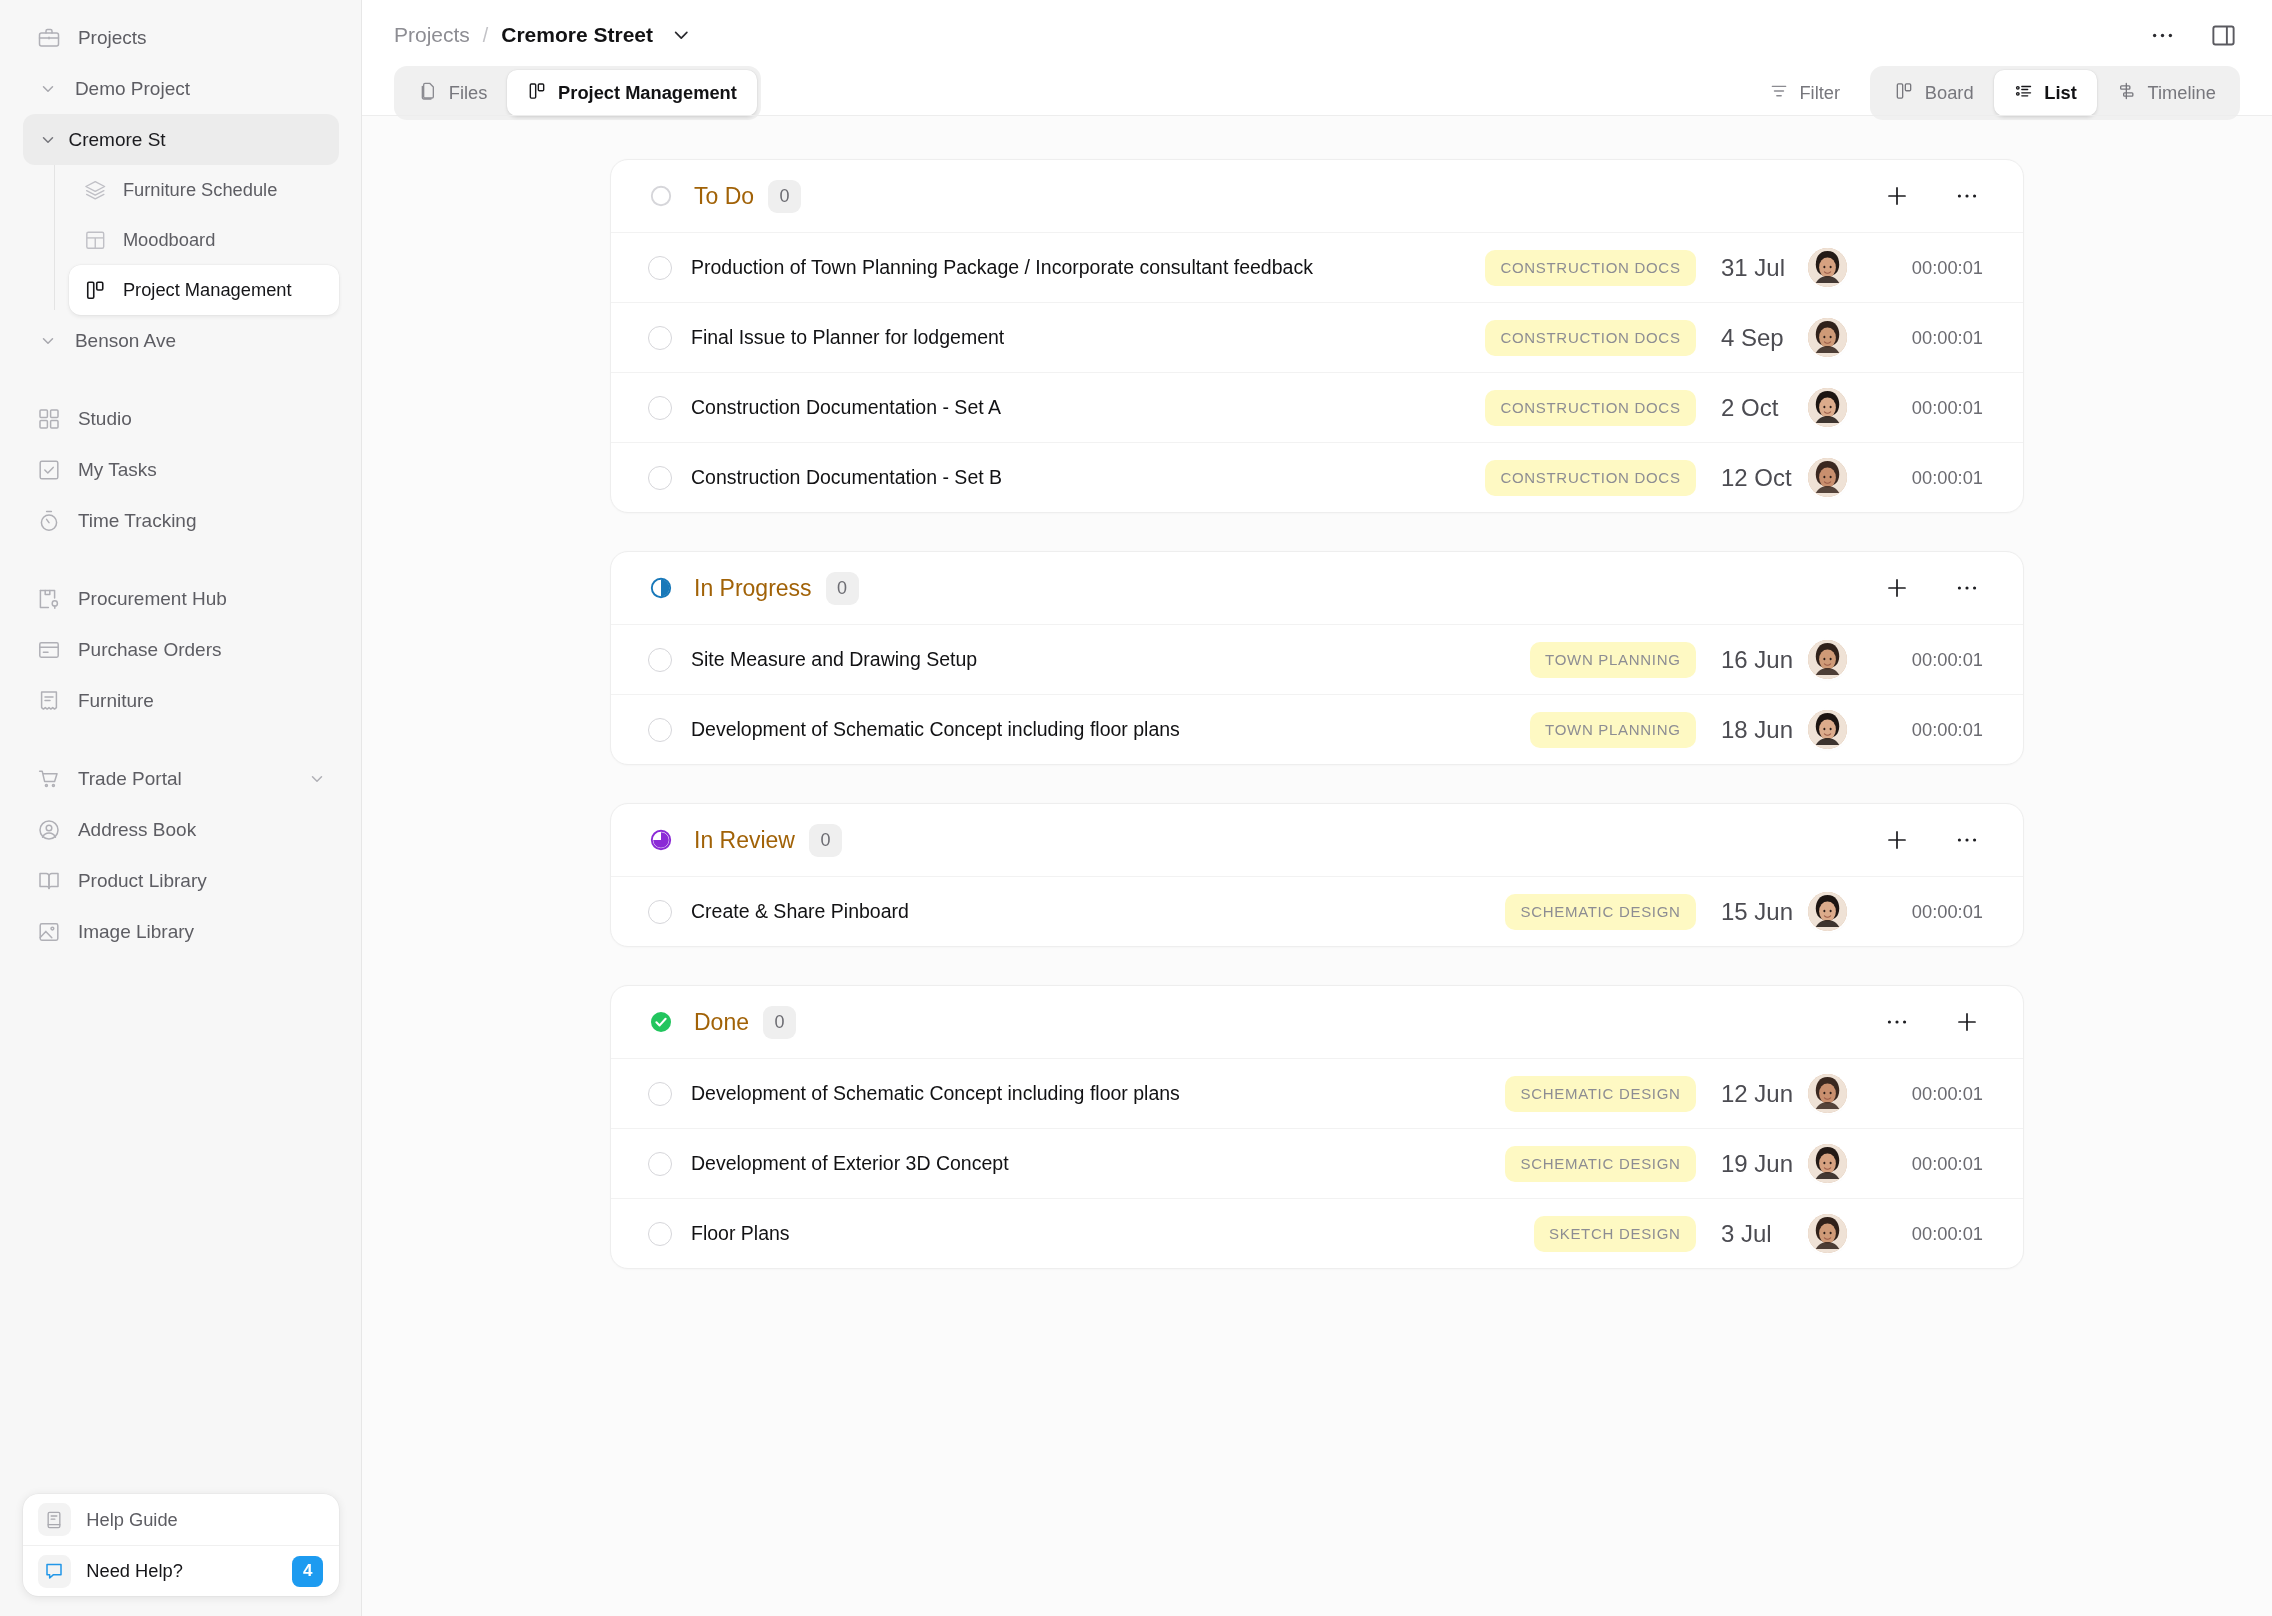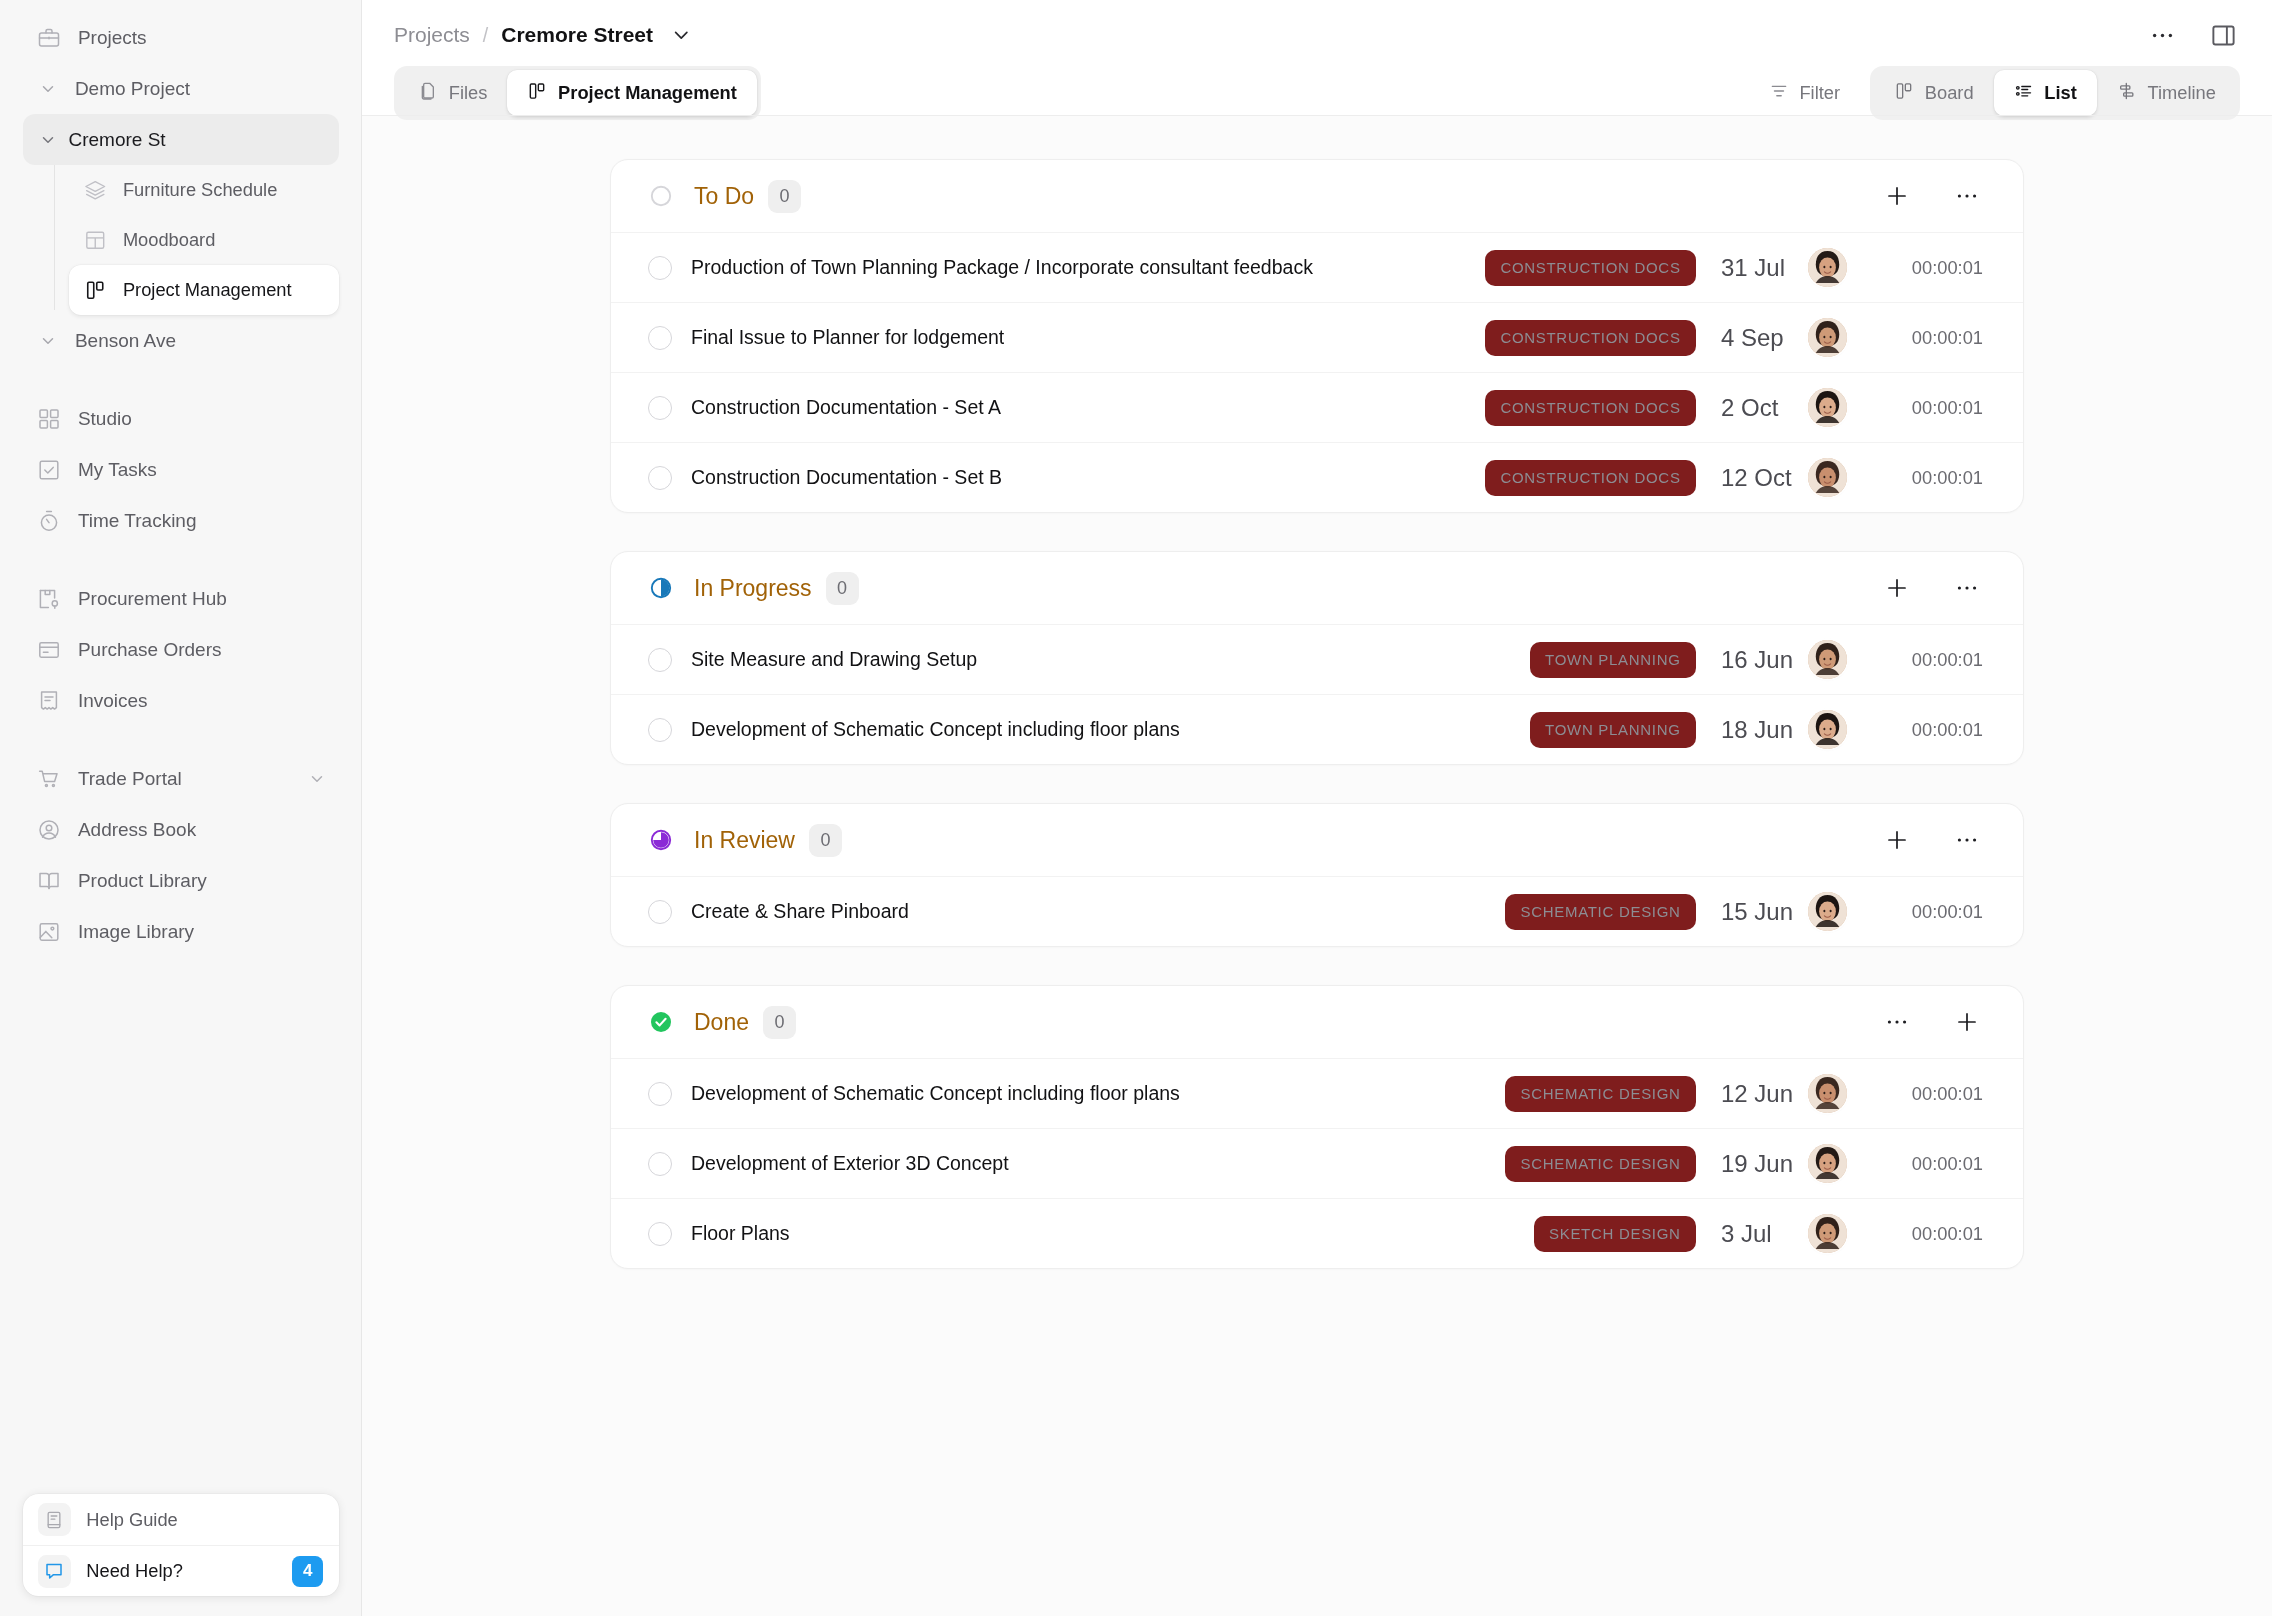--- a/index.html
+++ b/index.html
@@ -230,21 +230,21 @@
     border-radius: 50%;
     border: 1.8px solid #d6d6da;
   }
   .t-name {
     font-size: 19.5px; color: #121214;
     margin-left: 19px;
     white-space: nowrap; overflow: hidden; text-overflow: ellipsis;
   }
   .t-right { margin-left: auto; display: flex; align-items: center; }
   .t-tag {
-    background: #7f1d1d; color: #8d8d93;
+    background: #fef9c3; color: #8d8d93;
     font-size: 15px; letter-spacing: 0.7px;
     padding: 9.5px 15.4px; border-radius: 10px;
     white-space: nowrap;
   }
   .t-date {
     width: 112px; text-align: left; padding-left: 25px;
     font-size: 24px; color: #4c4c52; white-space: nowrap;
   }
   .t-avatar {
     width: 39px; height: 39px; border-radius: 50%;
@@ -398,21 +398,21 @@
         <span class="label">Purchase Orders</span>
       </div>
       <div class="nav-row">
         <span class="nav-icon">
           <svg width="24" height="24" viewBox="0 0 24 24" fill="none" stroke="#b0b0b6" stroke-width="1.5" stroke-linecap="round" stroke-linejoin="round">
               <path d="M4.6 3h14.8v15.6l-1.85 1.5-1.85-1.5-1.85 1.5-1.85-1.5-1.85 1.5-1.85-1.5-1.85 1.5-1.85-1.5z"></path>
               <path d="M8 8h8"></path>
               <path d="M8 11.6h5"></path>
             </svg>
         </span>
-        <span class="label">Invoices</span>
+        <span class="label">Furniture</span>
       </div>
 
       <div class="nav-gap"></div>
 
       <div class="nav-row">
         <span class="nav-icon">
           <svg width="24" height="24" viewBox="0 0 24 24" fill="none" stroke="#b0b0b6" stroke-width="1.5" stroke-linecap="round" stroke-linejoin="round">
               <path d="M2.6 4.2h2.6l2.4 10.2h10l2.4-7.6H6.2"></path>
               <circle cx="9.4" cy="18.6" r="1"></circle>
               <circle cx="16.4" cy="18.6" r="1"></circle>

